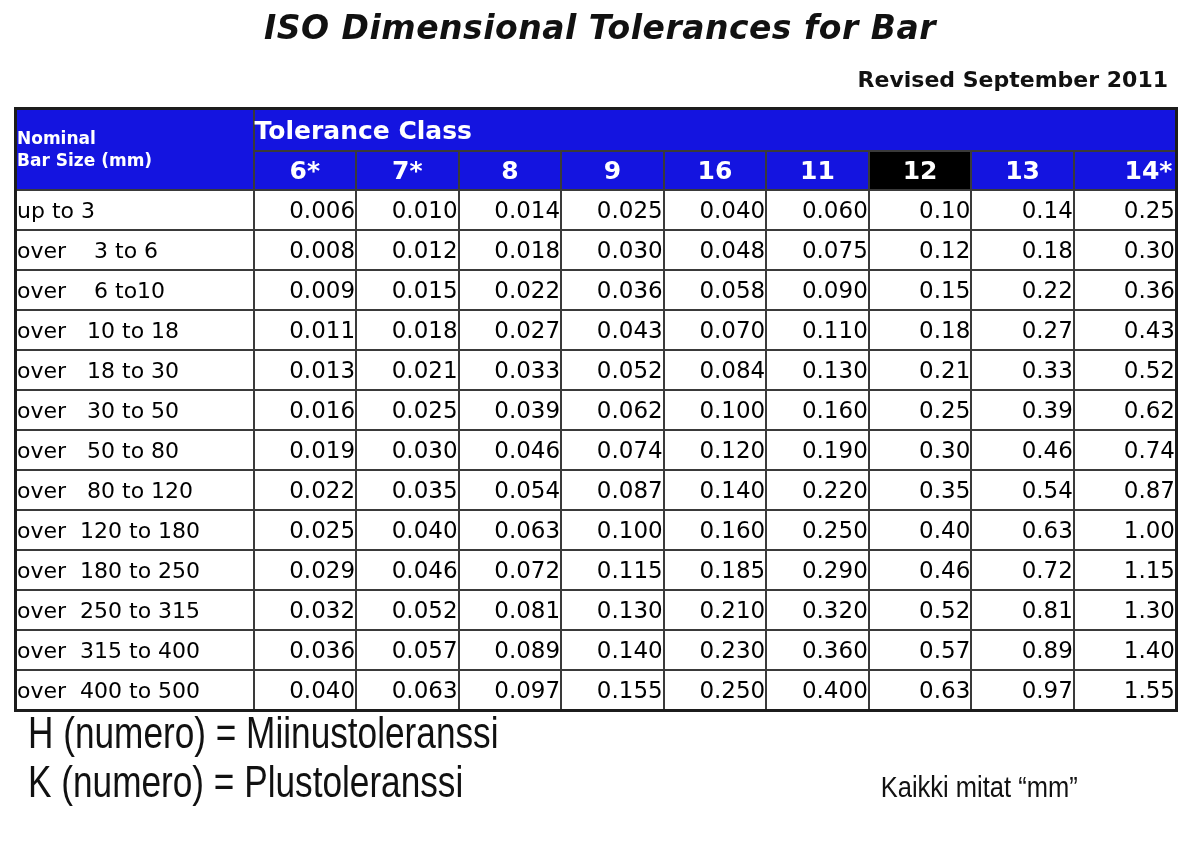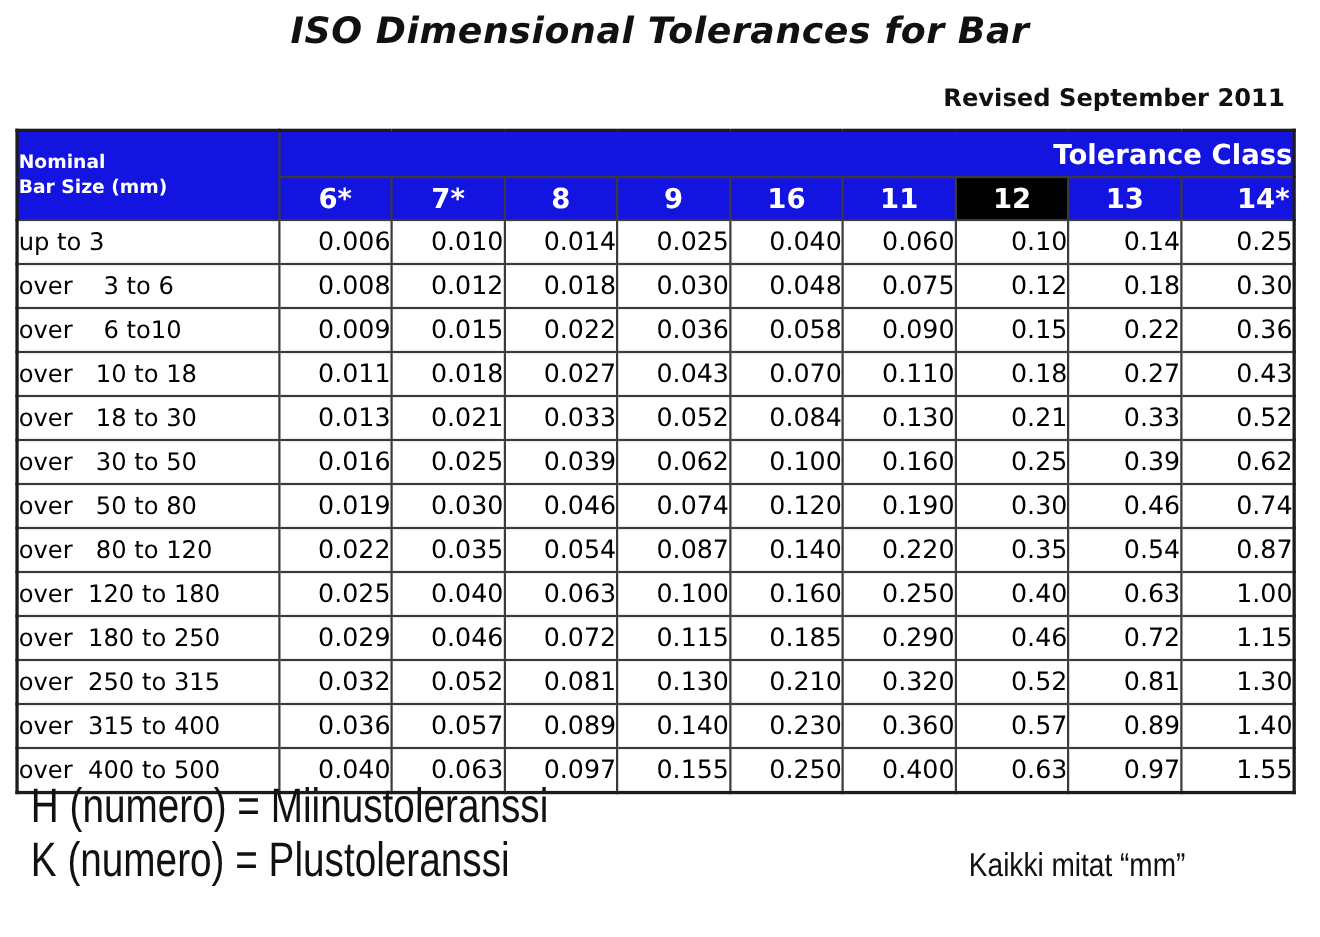--- a/index.html
+++ b/index.html
@@ -17,21 +17,21 @@
     text-align:center;
     font-size:33px;
     font-weight:bold;
     font-style:italic;
     letter-spacing:0.5px;
     color:#111111;
   }
   .revision{
     text-align:right;
     padding-right:32px;
-    margin-top:30px;
+    margin-top:20px;
     font-size:22px;
     font-weight:bold;
     color:#111111;
   }
   table.tol{
     margin:15px 0 0 14px;
     width:1164px;
     border-collapse:collapse;
     table-layout:fixed;
     border:3px solid #1c1c1c;
@@ -48,21 +48,21 @@
   }
   th.corner{
     font-size:17px;
     line-height:1.25;
     text-align:left;
     vertical-align:middle;
   }
   th.group{
     font-size:25px;
     height:40px;
-    text-align:right;
+    text-align:left;
     vertical-align:middle;
   }
   th.class-th{
     font-size:25px;
     height:37px;
     text-align:center;
     vertical-align:middle;
   }
   td.row-label{
     font-size:22px;

